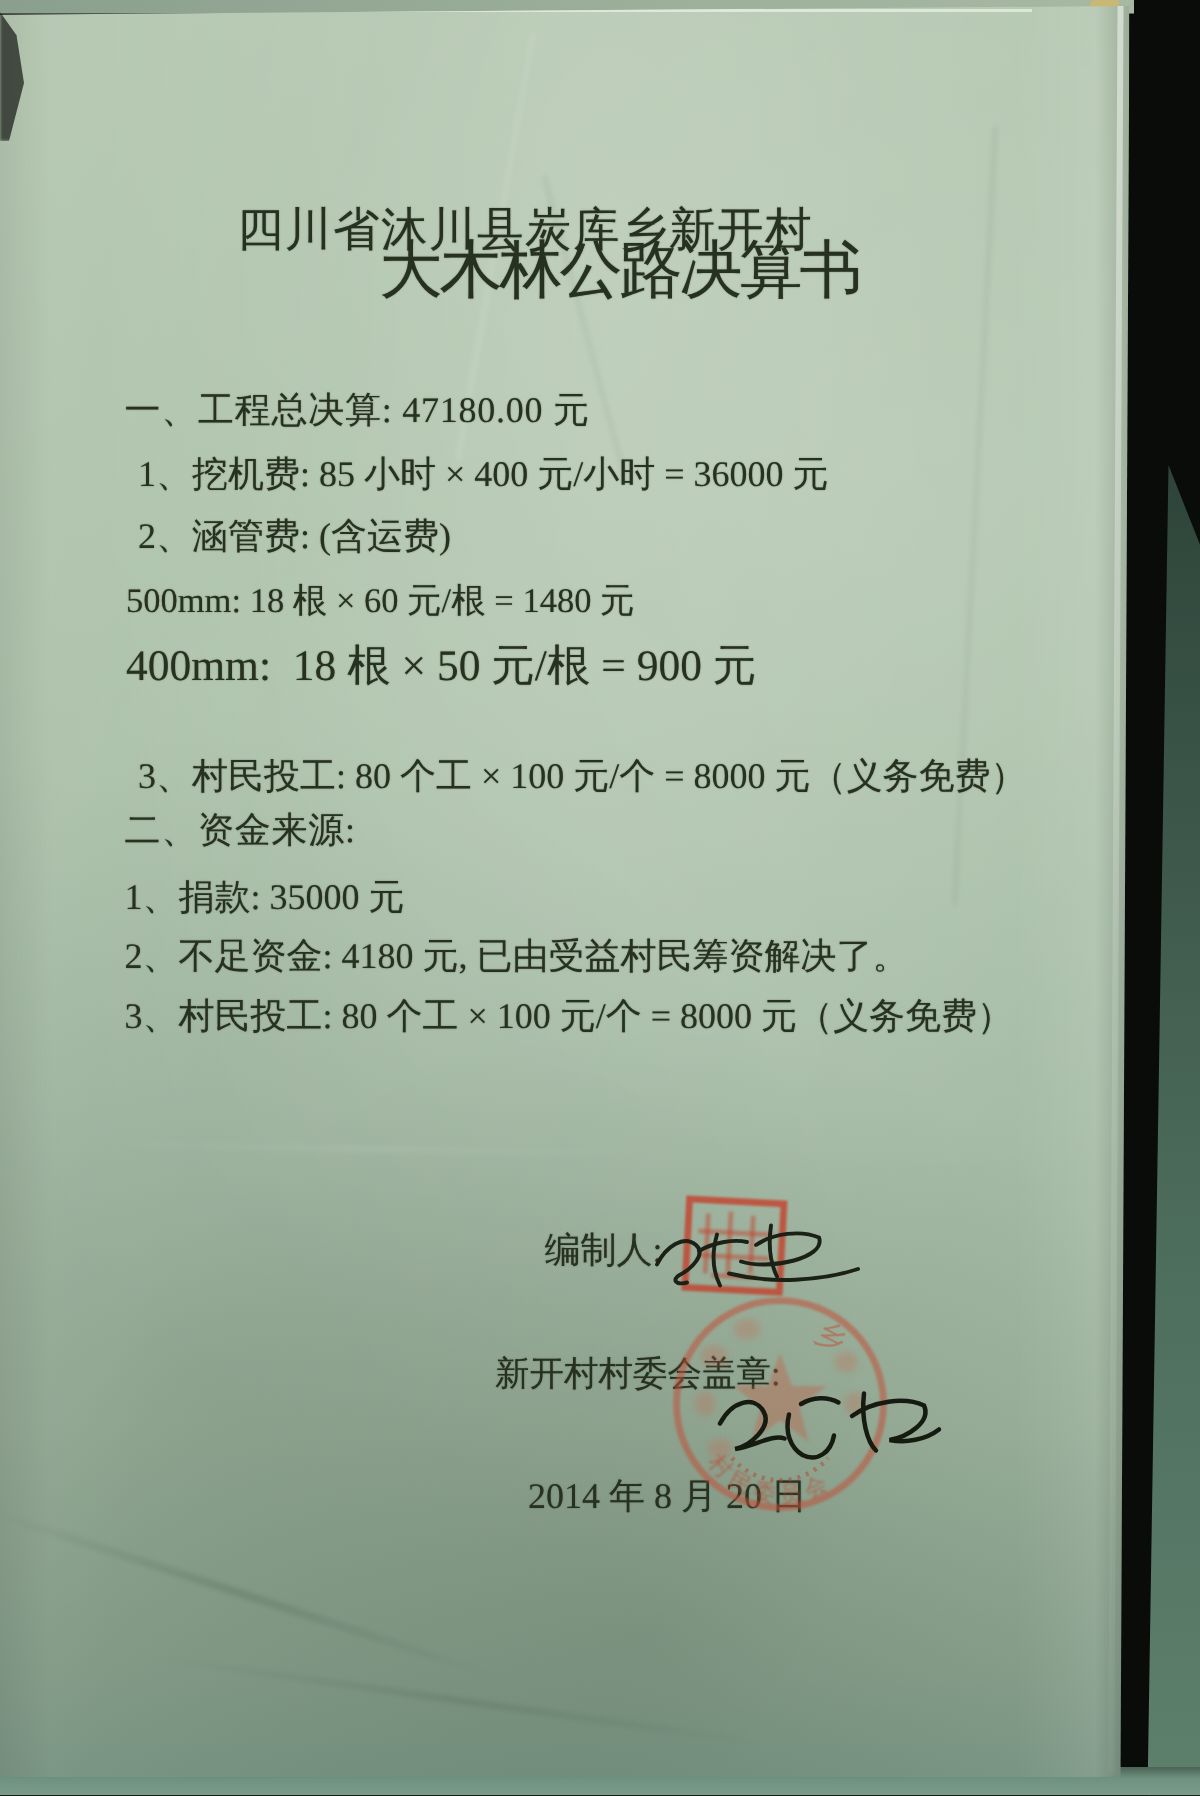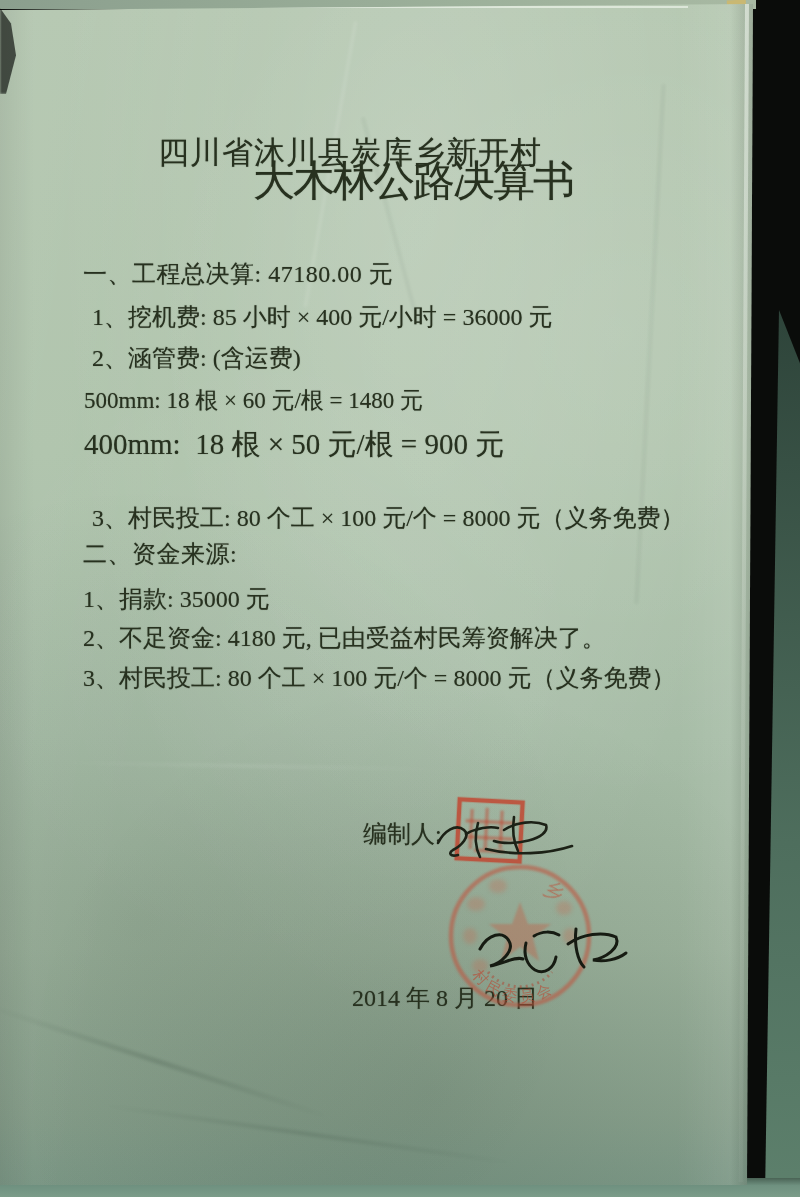--- a/index.html
+++ b/index.html
@@ -79,20 +79,21 @@
   <div class="line" style="left:84px;top:389px;font-size:23px;">500mm: 18 根 × 60 元/根 = 1480 元</div>
   <div class="line" style="left:84px;top:430px;font-size:29px;">400mm:  18 根 × 50 元/根 = 900 元</div>
   <div class="line" style="left:92px;top:506px;font-size:24px;">3、村民投工: 80 个工 × 100 元/个 = 8000 元（义务免费）</div>
 
   <div class="line bold" style="left:83px;top:542px;font-size:24px;letter-spacing:.5px;">二、资金来源:</div>
   <div class="line" style="left:83px;top:587px;font-size:24px;">1、捐款: 35000 元</div>
   <div class="line" style="left:83px;top:626px;font-size:24px;">2、不足资金: 4180 元, 已由受益村民筹资解决了。</div>
   <div class="line" style="left:83px;top:666px;font-size:24px;">3、村民投工: 80 个工 × 100 元/个 = 8000 元（义务免费）</div>
 
   <div class="line" style="left:363px;top:822px;font-size:24px;">编制人:</div>
+  <div class="line" style="left:330px;top:904px;font-size:23px;">新开村村委会盖章:</div>
   <div class="line" style="left:352px;top:986px;font-size:24px;">2014 年 8 月 20 日</div>
 
   <svg class="stamp" style="left:453px;top:796px;transform:rotate(3deg);" width="76" height="74" viewBox="0 0 76 74">
     <g stroke="rgba(196,62,40,.78)" fill="none">
       <rect x="5" y="5" width="63" height="59" stroke-width="4.5" style="filter:blur(.6px);"></rect>
       <g stroke="rgba(196,62,40,.5)" stroke-width="3" style="filter:blur(1.1px);">
         <path d="M18,14 v40"></path>
           <path d="M33,12 v42"></path>
           <path d="M48,14 v38"></path>
         <path d="M12,26 h50"></path>

